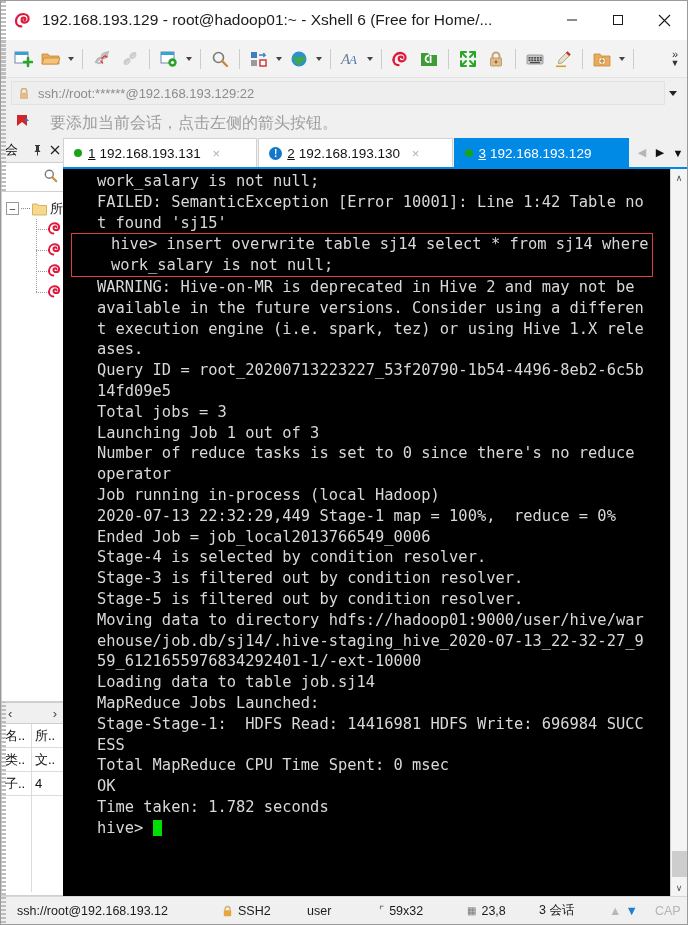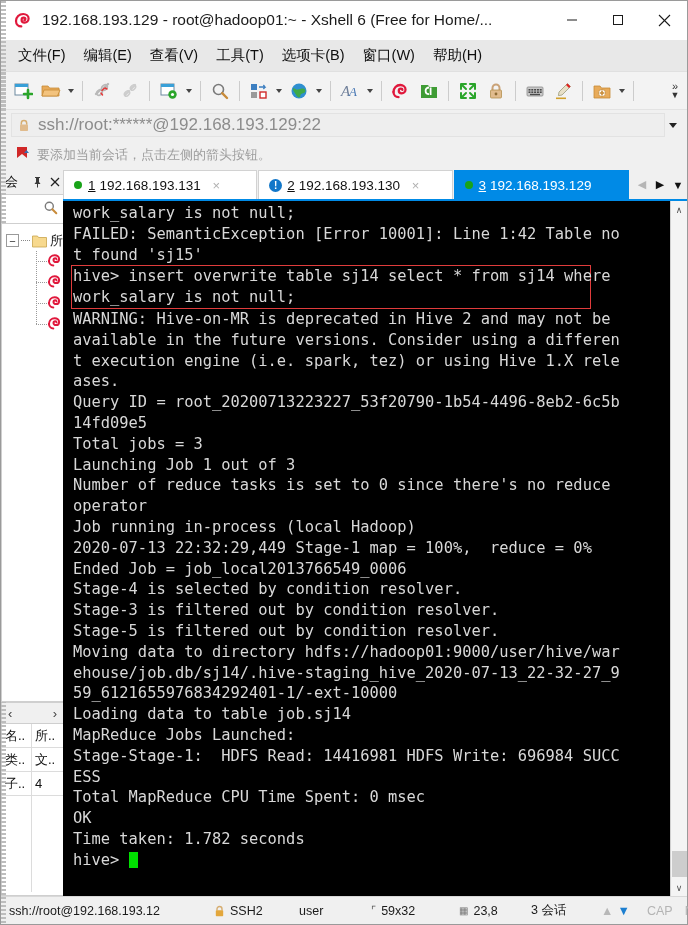--- a/index.html
+++ b/index.html
@@ -99,39 +99,39 @@
     padding: 0 6px 0 10px;
   }
   .addr-field {
     flex: 1 1 auto; height: 24px;
     background: #eeeeee;
     border: 1px solid #e2e2e2;
     display: flex; align-items: center;
     padding: 0 6px;
   }
   .addr-lock { margin-right: 8px; display:flex; align-items:center; }
-  .addr-text { font-size: 17px; color: #8c8c8c; white-space: nowrap; }
+  .addr-text { font-size: 13px; color: #8c8c8c; white-space: nowrap; }
   .addr-caret {
     width: 16px; display:flex; align-items:center; justify-content:center;
   }
   .addr-caret::after {
     content: ""; width: 0; height: 0;
     border-left: 4px solid transparent;
     border-right: 4px solid transparent;
     border-top: 5px solid #222;
   }
 
   
   .hintbar {
     height: 30px; flex: 0 0 30px;
     background: #f0f0f0;
     display: flex; align-items: center;
     padding-left: 14px;
   }
-  .hint-text { font-size: 13px; color: #9d9d9d; margin-left: 6px; }
+  .hint-text { font-size: 16px; color: #9d9d9d; margin-left: 19px; }
 
   
   .mid {
     flex: 1 1 auto;
     display: flex; flex-direction: row;
     min-height: 0;
     background: #f0f0f0;
   }
 
   
@@ -284,26 +284,26 @@
     font-family: "DejaVu Sans Mono", "Liberation Mono", monospace;
     font-size: 15.4px;
     line-height: 20.8px;
     padding: 2px 0 0 10px;
     white-space: pre;
     overflow: hidden;
     min-width: 0;
     position: relative;
     letter-spacing: 0px;
   }
-  .term-line { height: 20.8px; }
+  .term-line { height: 20.8px; margin-left: 24px; }
   .hl-box {
     border: 1px solid #e03c3c;
     margin-left: -2px;
-    padding-left: 1px;
-    width: 520px;
+    padding-left: 15px;
+    width: 582px;
   }
   .cursor {
     display: inline-block;
     width: 9px; height: 16px;
     background: #00e000;
     vertical-align: -3px;
   }
   .term-scroll {
     width: 17px; flex: 0 0 17px;
     background: #f4f4f4;
@@ -326,21 +326,21 @@
   
   .statusbar {
     height: 28px; flex: 0 0 28px;
     background: #f0f0f0;
     border-top: 1px solid #d8d8d8;
     display: flex; align-items: center;
     font-size: 12.5px; color: #1b1b1b;
     padding-left: 8px;
   }
   .sb-item { display: flex; align-items: center; white-space: nowrap; }
-  .sb-url { width: 205px; flex: 0 0 205px; }
+  .sb-url { width: 205px; flex: 0 0 205px; margin-left: 8px; }
   .sb-ssh { width: 85px; flex: 0 0 85px; }
   .sb-term { width: 72px; flex: 0 0 72px; }
   .sb-size { width: 88px; flex: 0 0 88px; }
   .sb-pos { width: 72px; flex: 0 0 72px; }
   .sb-sess { width: 70px; flex: 0 0 70px; }
   .sb-arrows { width: 46px; flex: 0 0 46px; display:flex; align-items:center; gap:4px;}
   .sb-cap { color: #b4b4b4; margin-right: 12px; }
   .sb-num { color: #b4b4b4; }
   .dotted-edge {
     position: absolute; left: 0; top: 0; bottom: 0; width: 5px;
@@ -373,29 +373,20 @@
       </div>
       <div class="winbtn close">
         <svg width="13" height="13" viewBox="0 0 13 13">
             <line x1="1" y1="1" x2="12" y2="12" stroke="currentColor" stroke-width="1.1"></line>
             <line x1="12" y1="1" x2="1" y2="12" stroke="currentColor" stroke-width="1.1"></line>
           </svg>
       </div>
     </div>
   </div>
 
-  <div class="menubar">
-    <div class="menu-item">文件(F)</div>
-    <div class="menu-item">编辑(E)</div>
-    <div class="menu-item">查看(V)</div>
-    <div class="menu-item">工具(T)</div>
-    <div class="menu-item">选项卡(B)</div>
-    <div class="menu-item">窗口(W)</div>
-    <div class="menu-item">帮助(H)</div>
-  </div>
 
   <div class="toolbar">
     <div class="dotted-edge"></div>
 
     <div class="tb-btn">
       <svg width="20" height="20" viewBox="0 0 20 20">
         <rect x="2" y="3" width="13" height="11" fill="#fff" stroke="#6d8aa0" stroke-width="1"></rect>
         <rect x="2" y="3" width="13" height="3" fill="#39a0d8"></rect>
         <path d="M11 13h8M15 9v8" stroke="#2aa52a" stroke-width="2.6" stroke-linecap="round"></path>
       </svg>

